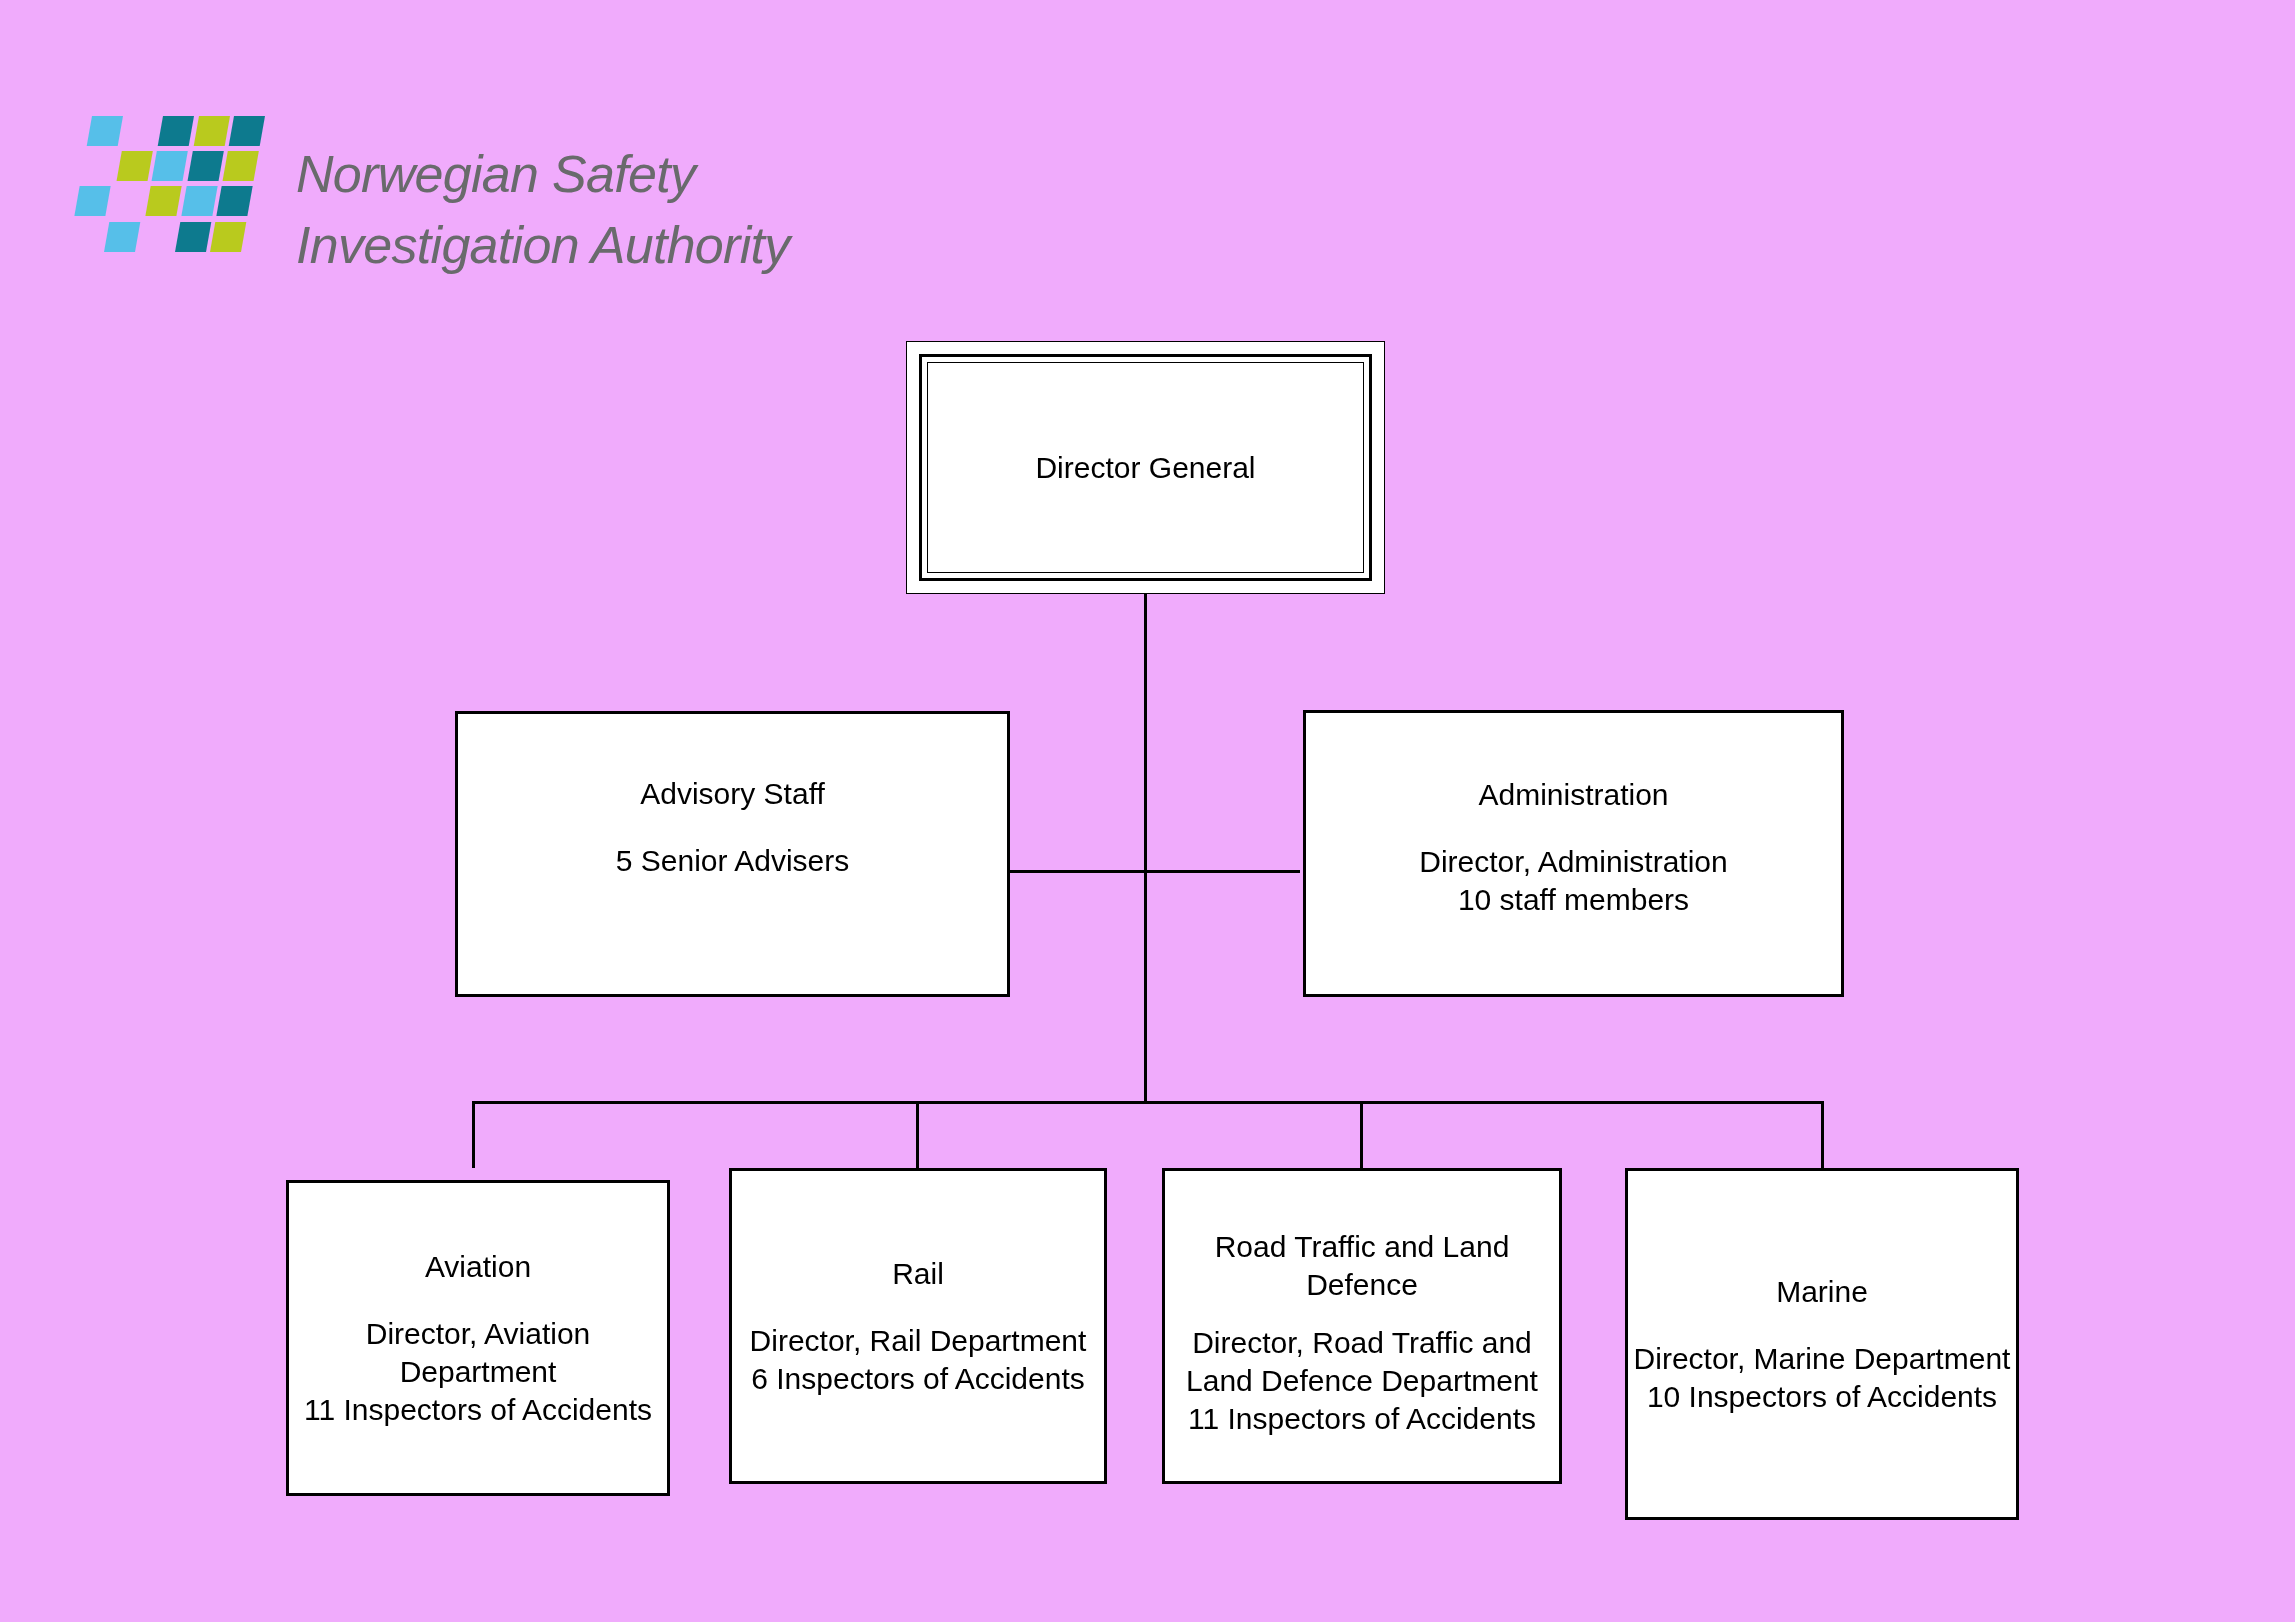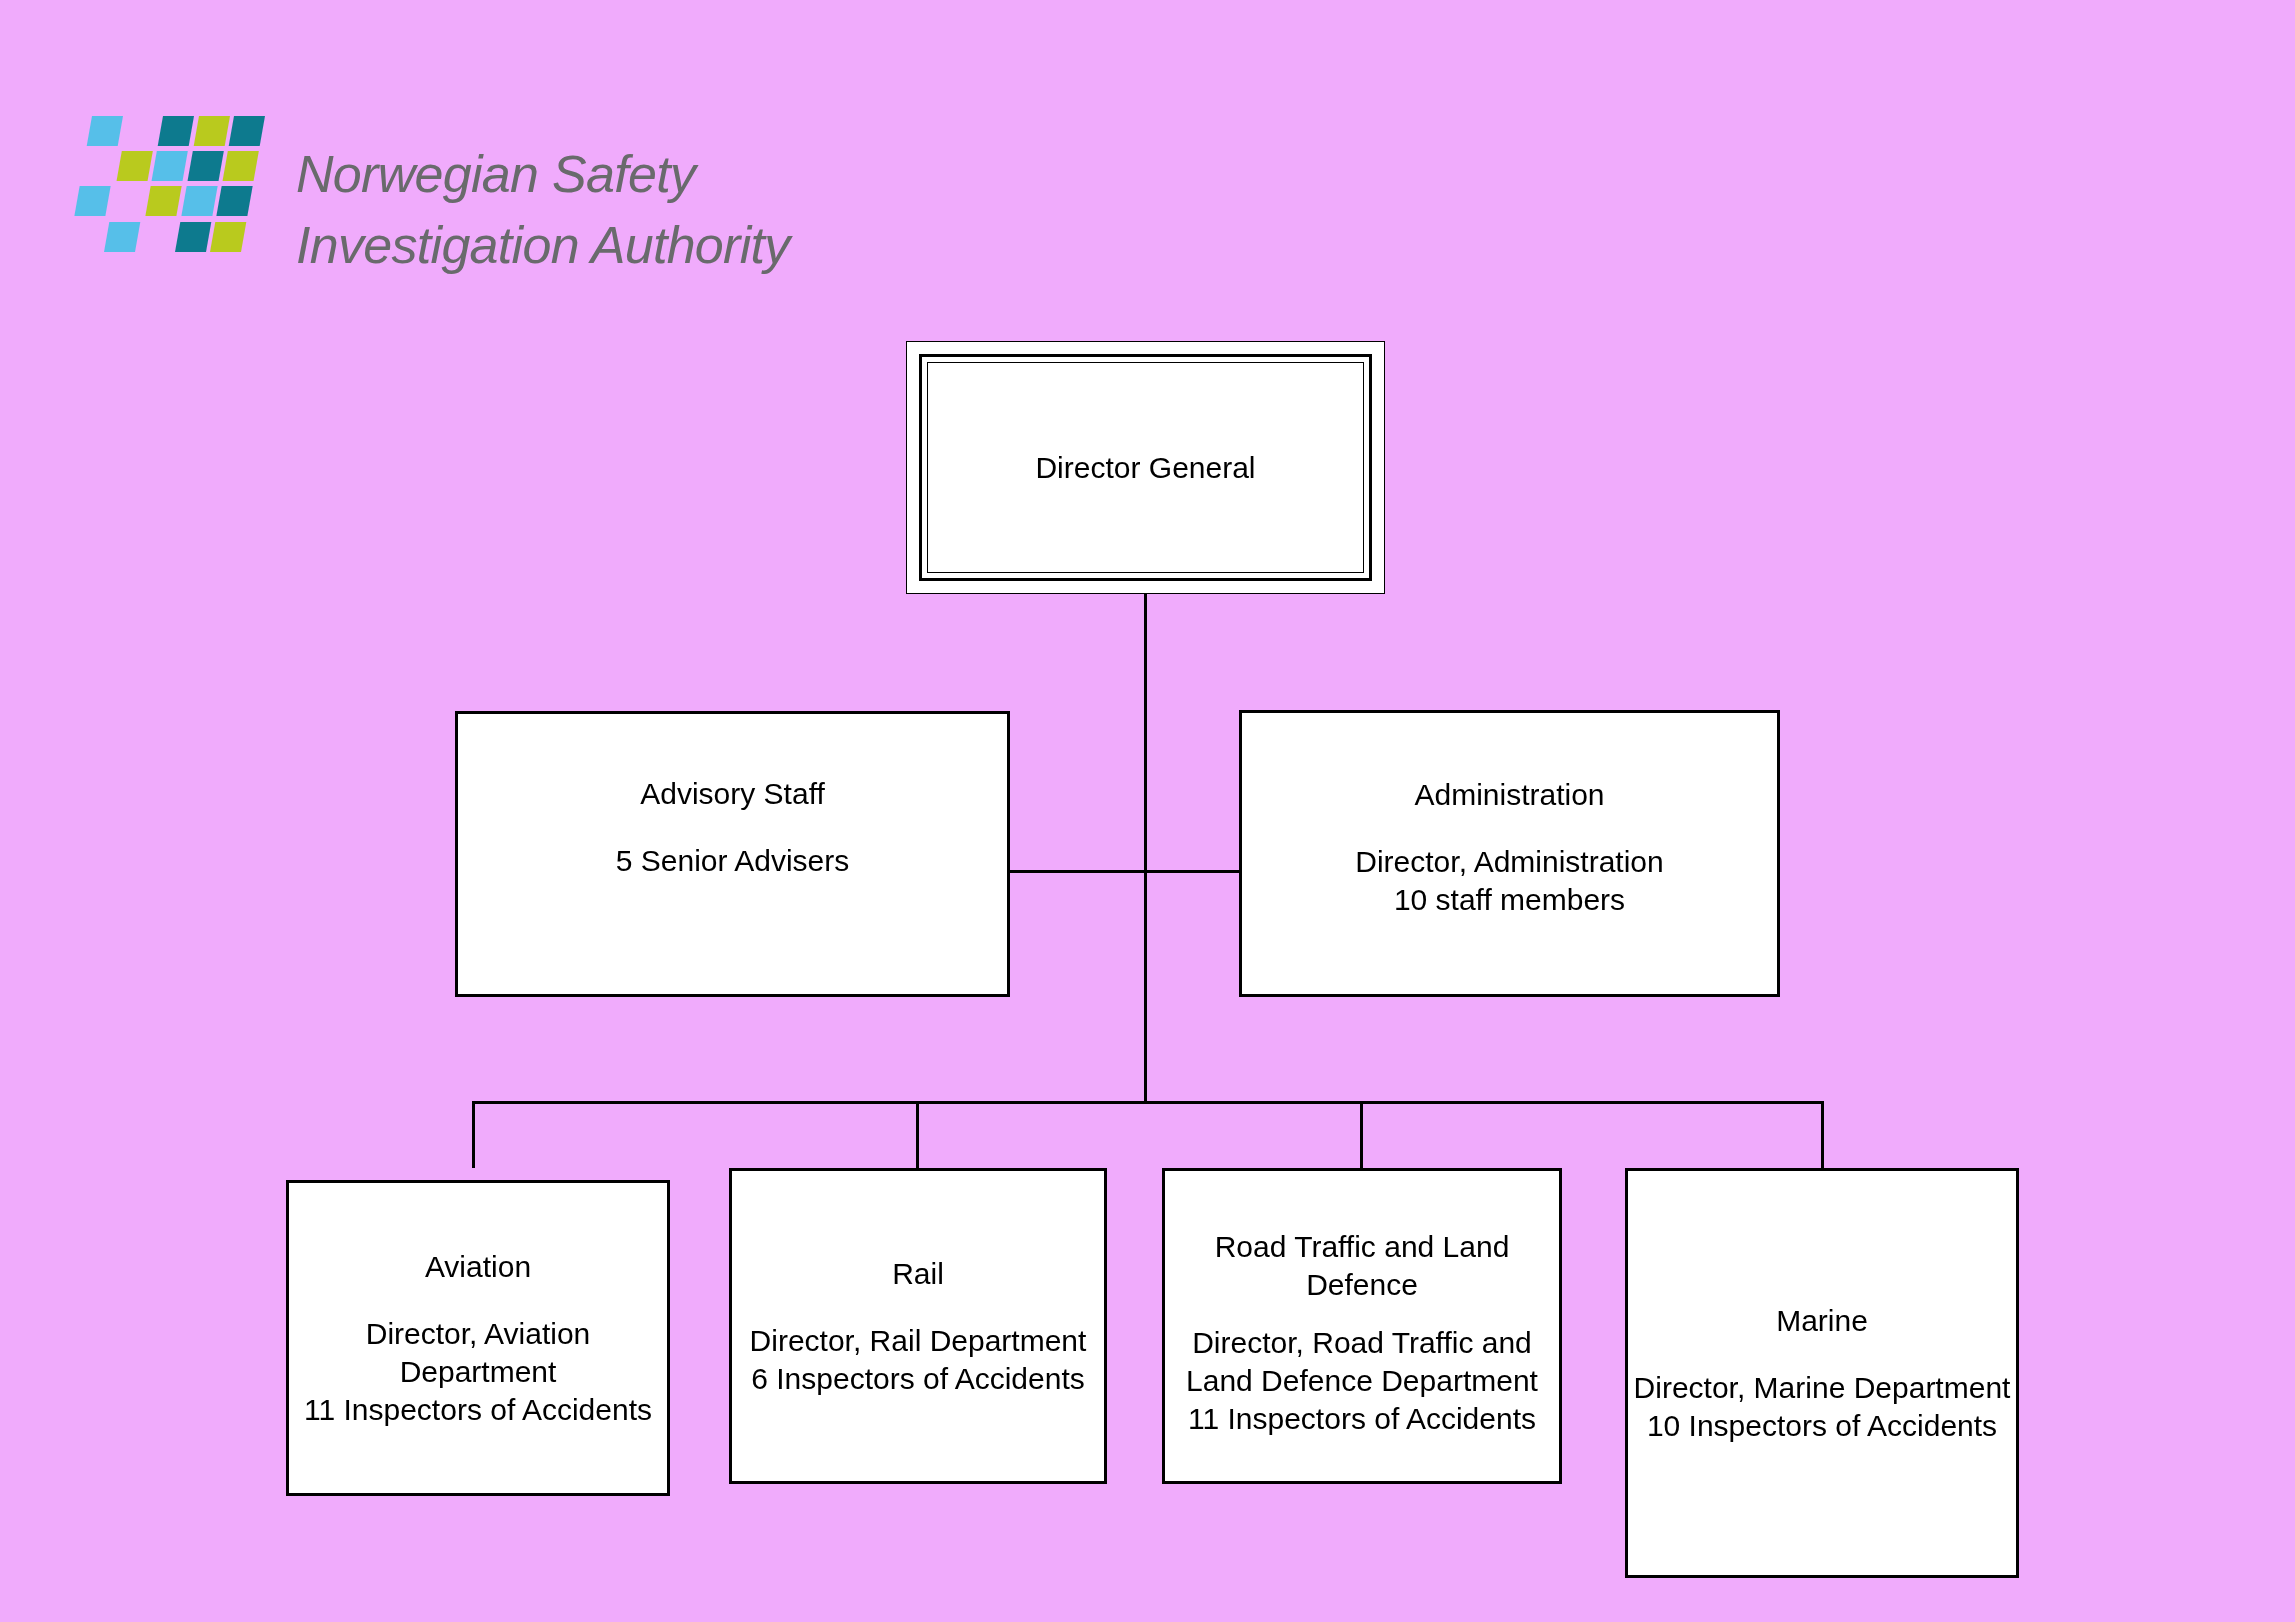--- a/index.html
+++ b/index.html
@@ -23,25 +23,25 @@
   .stub1{left:472px; top:1101px;width:3.3px;height:67px;}
   .stub2{left:916px;top:1101px;width:3.3px;height:67px;}
   .stub3{left:1360px;top:1101px;width:3.3px;height:67px;}
   .stub4{left:1821px;top:1101px;width:3.3px;height:67px;}
 
   
   .obox{position:absolute;border:3.3px solid #000;box-sizing:border-box;background:#fff;
         display:flex;align-items:center;justify-content:center;text-align:center;
         font-size:30px;line-height:38px;}
   .advisory{left:455px; top:711px;width:555px;height:286px;}
-  .admin   {left:1239px;top:710px;width:541px;height:287px;}
+  .admin   {left:1303px;top:710px;width:541px;height:287px;}
   .aviation{left:286px; top:1168px;width:384px;height:316px;margin-top:12px;}
   .rail    {left:729px;top:1168px;width:378px;height:316px;}
   .road    {left:1162px;top:1168px;width:400px;height:316px;}
-  .marine  {left:1625px;top:1168px;width:394px;height:410px;}
+  .marine  {left:1625px;top:1168px;width:394px;height:352px;}
 
   
   .dg{left:906px;top:341px;width:479px;height:253px;border-width:1.3px;padding:12px;}
   .dg-frame{border:3.3px solid #000;width:100%;height:100%;box-sizing:border-box;padding:4.6px;}
   .dg-inner{border:1.3px solid #000;width:100%;height:100%;box-sizing:border-box;
             display:flex;align-items:center;justify-content:center;}
 
   .content{display:flex;flex-direction:column;gap:29px;width:100%;}
   .advisory .content{padding-bottom:54px;}
   .admin .content{padding-bottom:13px;}

